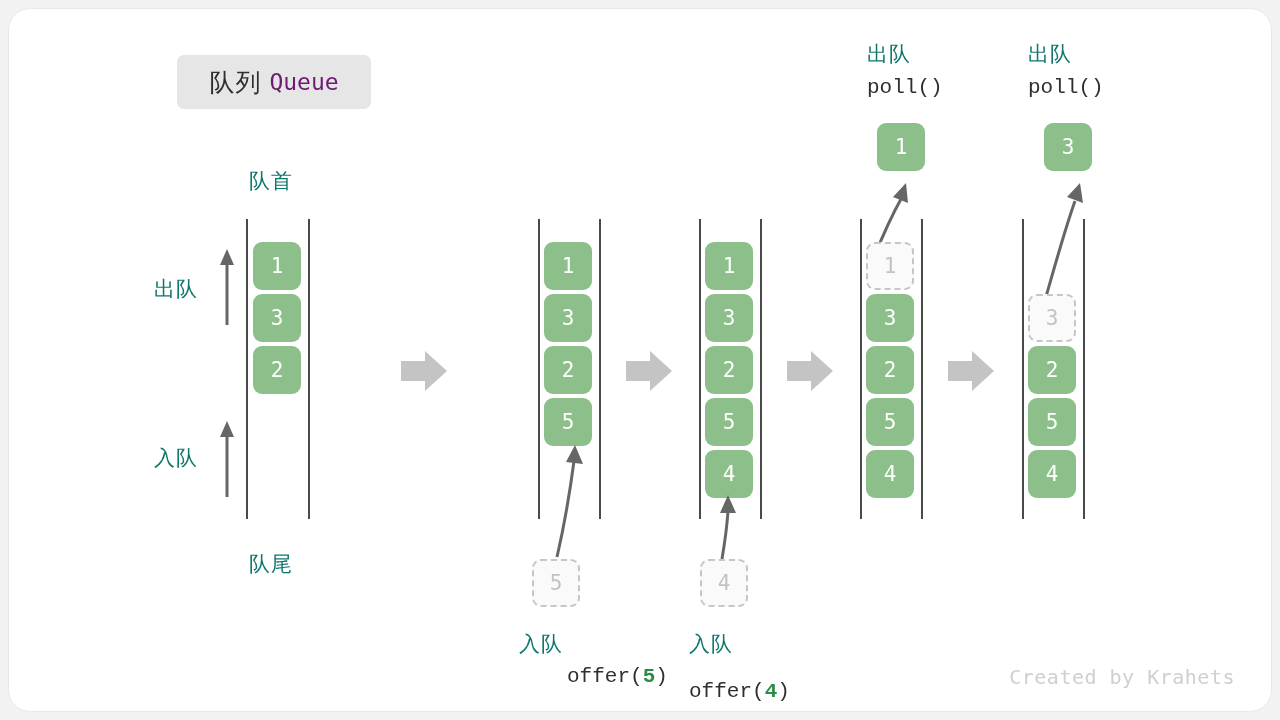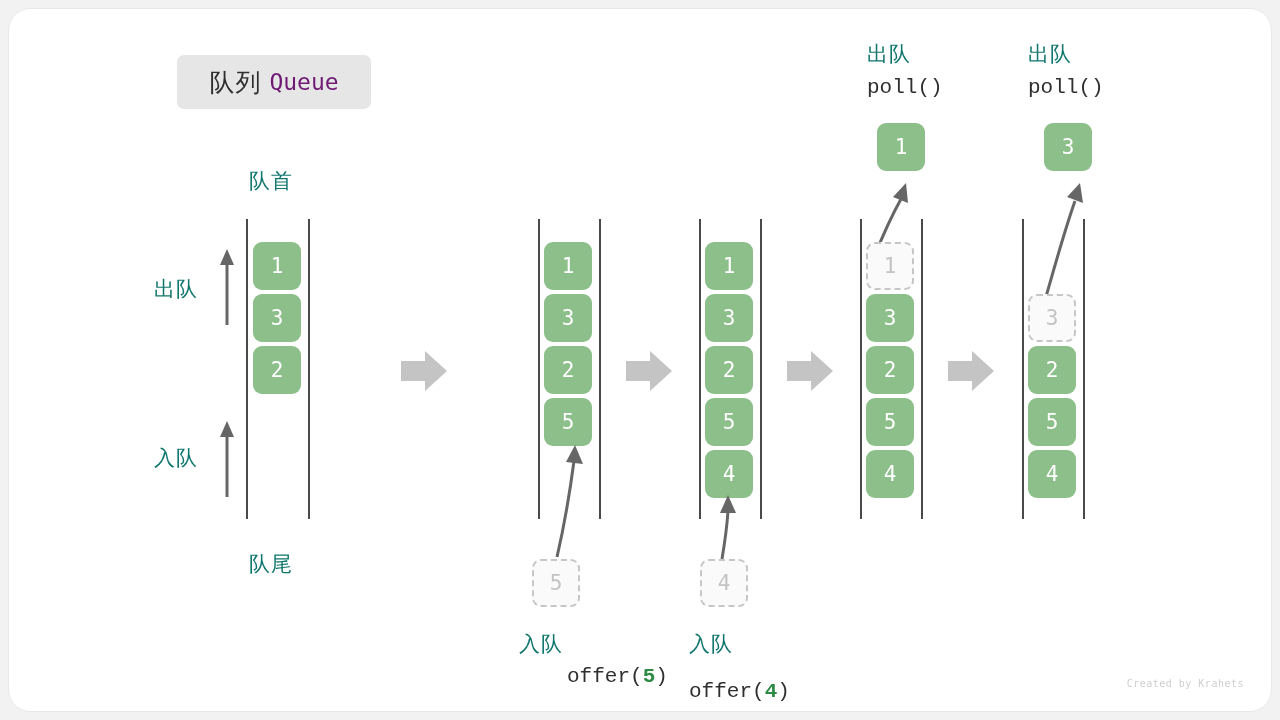--- a/index.html
+++ b/index.html
@@ -103,24 +103,24 @@
     letter-spacing: 0px;
   }
   .arg-green { color: #2e8b45; font-weight: bold; }
 
   
   .flow-arrow { position: absolute; }
 
   
   .credit {
     position: absolute;
-    right: 27px;
+    right: 36px;
     bottom: 22px;
     font-family: "DejaVu Sans Mono", monospace;
-    font-size: 10px;
+    font-size: 20px;
     color: #cfcfcf;
     letter-spacing: 0.5px;
   }
   svg { display: block; overflow: visible; }
 </style>
 </head>
 <body>
 
 <div id="canvas">
   <div class="card">

